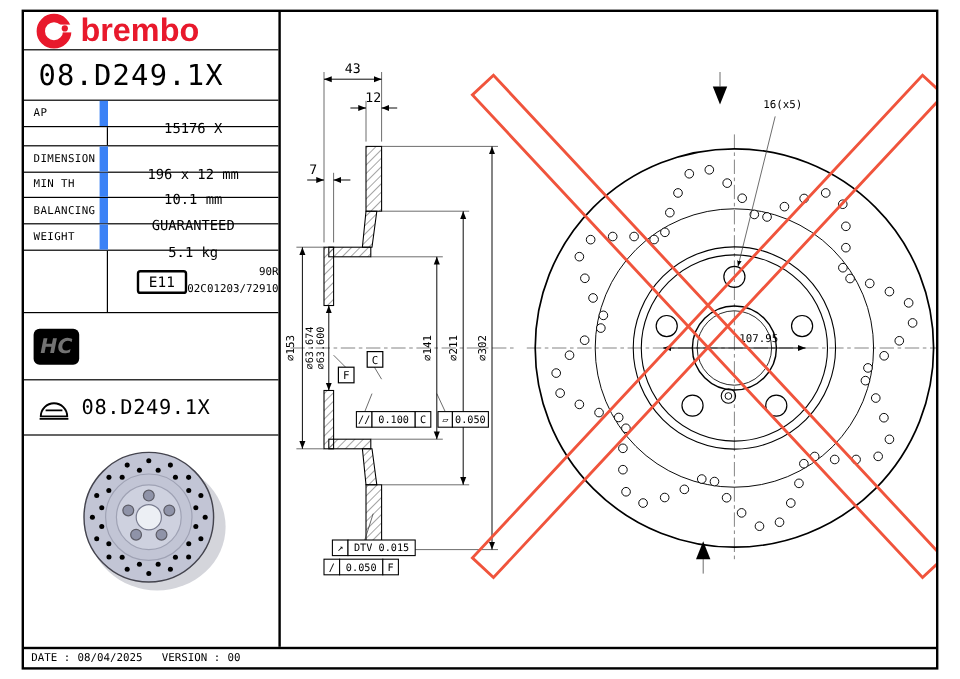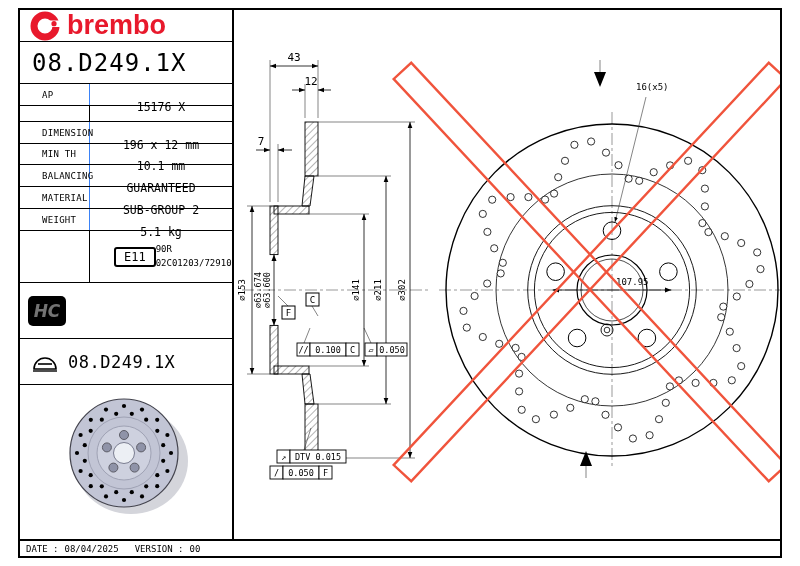--- a/index.html
+++ b/index.html
@@ -10,29 +10,29 @@
          border:2px solid #000;box-sizing:border-box;background:#fff;}
   
   .left{position:absolute;left:0;top:0;width:214px;height:529px;border-right:2px solid #000;
         box-sizing:border-box;background:#fff;}
   .row{box-sizing:border-box;border-bottom:1px solid #000;display:flex;align-items:center;}
   .logo-row{height:32px;padding-left:8px;}
   .logo-text{font-family:"Liberation Sans",sans-serif;font-weight:800;font-size:27px;
              color:var(--brand-red,#e8192c);letter-spacing:0;line-height:1;margin-left:5px;}
   .pn-row{height:42px;padding-left:12px;font-size:24px;letter-spacing:1px;}
   .pn2-row{height:46px;padding-left:8px;font-size:17px;letter-spacing:.5px;}
-  .spec .lbl{width:70px;height:100%;border-right:1px solid #3b82f6;display:flex;align-items:center;
-             padding-left:22px;box-sizing:border-box;font-size:9px;letter-spacing:.3px;}
+  .spec .lbl{width:70px;height:100%;border-right:7px solid #3b82f6;display:flex;align-items:center;
+             padding-left:8px;box-sizing:border-box;font-size:9px;letter-spacing:.3px;}
   .spec .val{flex:1;text-align:center;font-size:11.5px;margin-top:24px;}
   .spacer-lbl{width:70px;height:100%;border-right:1px solid #000;box-sizing:border-box;}
   .e11-row{height:52px;}
   .e11-sp{width:70px;height:100%;border-right:1px solid #000;box-sizing:border-box;flex:none;}
   .e11-badge{margin-left:24px;border:2px solid #000;border-radius:3px;padding:1px 8px;
              font-size:12px;flex:none;}
-  .e11-text{flex:1;text-align:left;font-size:9px;line-height:1.5;}
+  .e11-text{flex:1;text-align:right;font-size:9px;line-height:1.5;}
   .hc-row{height:56px;padding-left:8px;}
   .hc-badge{width:38px;height:30px;background:#000;color:#737373;border-radius:5px;
             display:flex;align-items:center;justify-content:center;
             font-style:italic;font-weight:bold;font-size:17px;font-family:"DejaVu Sans",sans-serif;}
   .photo-row{height:139px;display:flex;align-items:center;justify-content:center;border-bottom:none;}
   
   .footer{position:absolute;left:0;bottom:0;width:100%;height:17px;border-top:2px solid #000;
           box-sizing:border-box;display:flex;align-items:center;gap:6px;
           padding-left:6px;font-size:9px;}
   
@@ -79,24 +79,20 @@
         <div class="lbl">DIMENSION</div>
         <div class="val">196 x 12 mm</div>
       </div>
       <div class="row spec" style="height:21px">
         <div class="lbl">MIN TH</div>
         <div class="val">10.1 mm</div>
       </div>
       <div class="row spec" style="height:22px">
         <div class="lbl">BALANCING</div>
         <div class="val">GUARANTEED</div>
-      </div>
-      <div class="row spec" style="height:22px">
-        <div class="lbl">MATERIAL</div>
-        <div class="val">SUB-GROUP 2</div>
       </div>
       <div class="row spec" style="height:22px">
         <div class="lbl">WEIGHT</div>
         <div class="val">5.1 kg</div>
       </div>
 
       <div class="row e11-row">
         <div class="e11-sp"></div>
         <div class="e11-badge">E11</div>
         <div class="e11-text">

